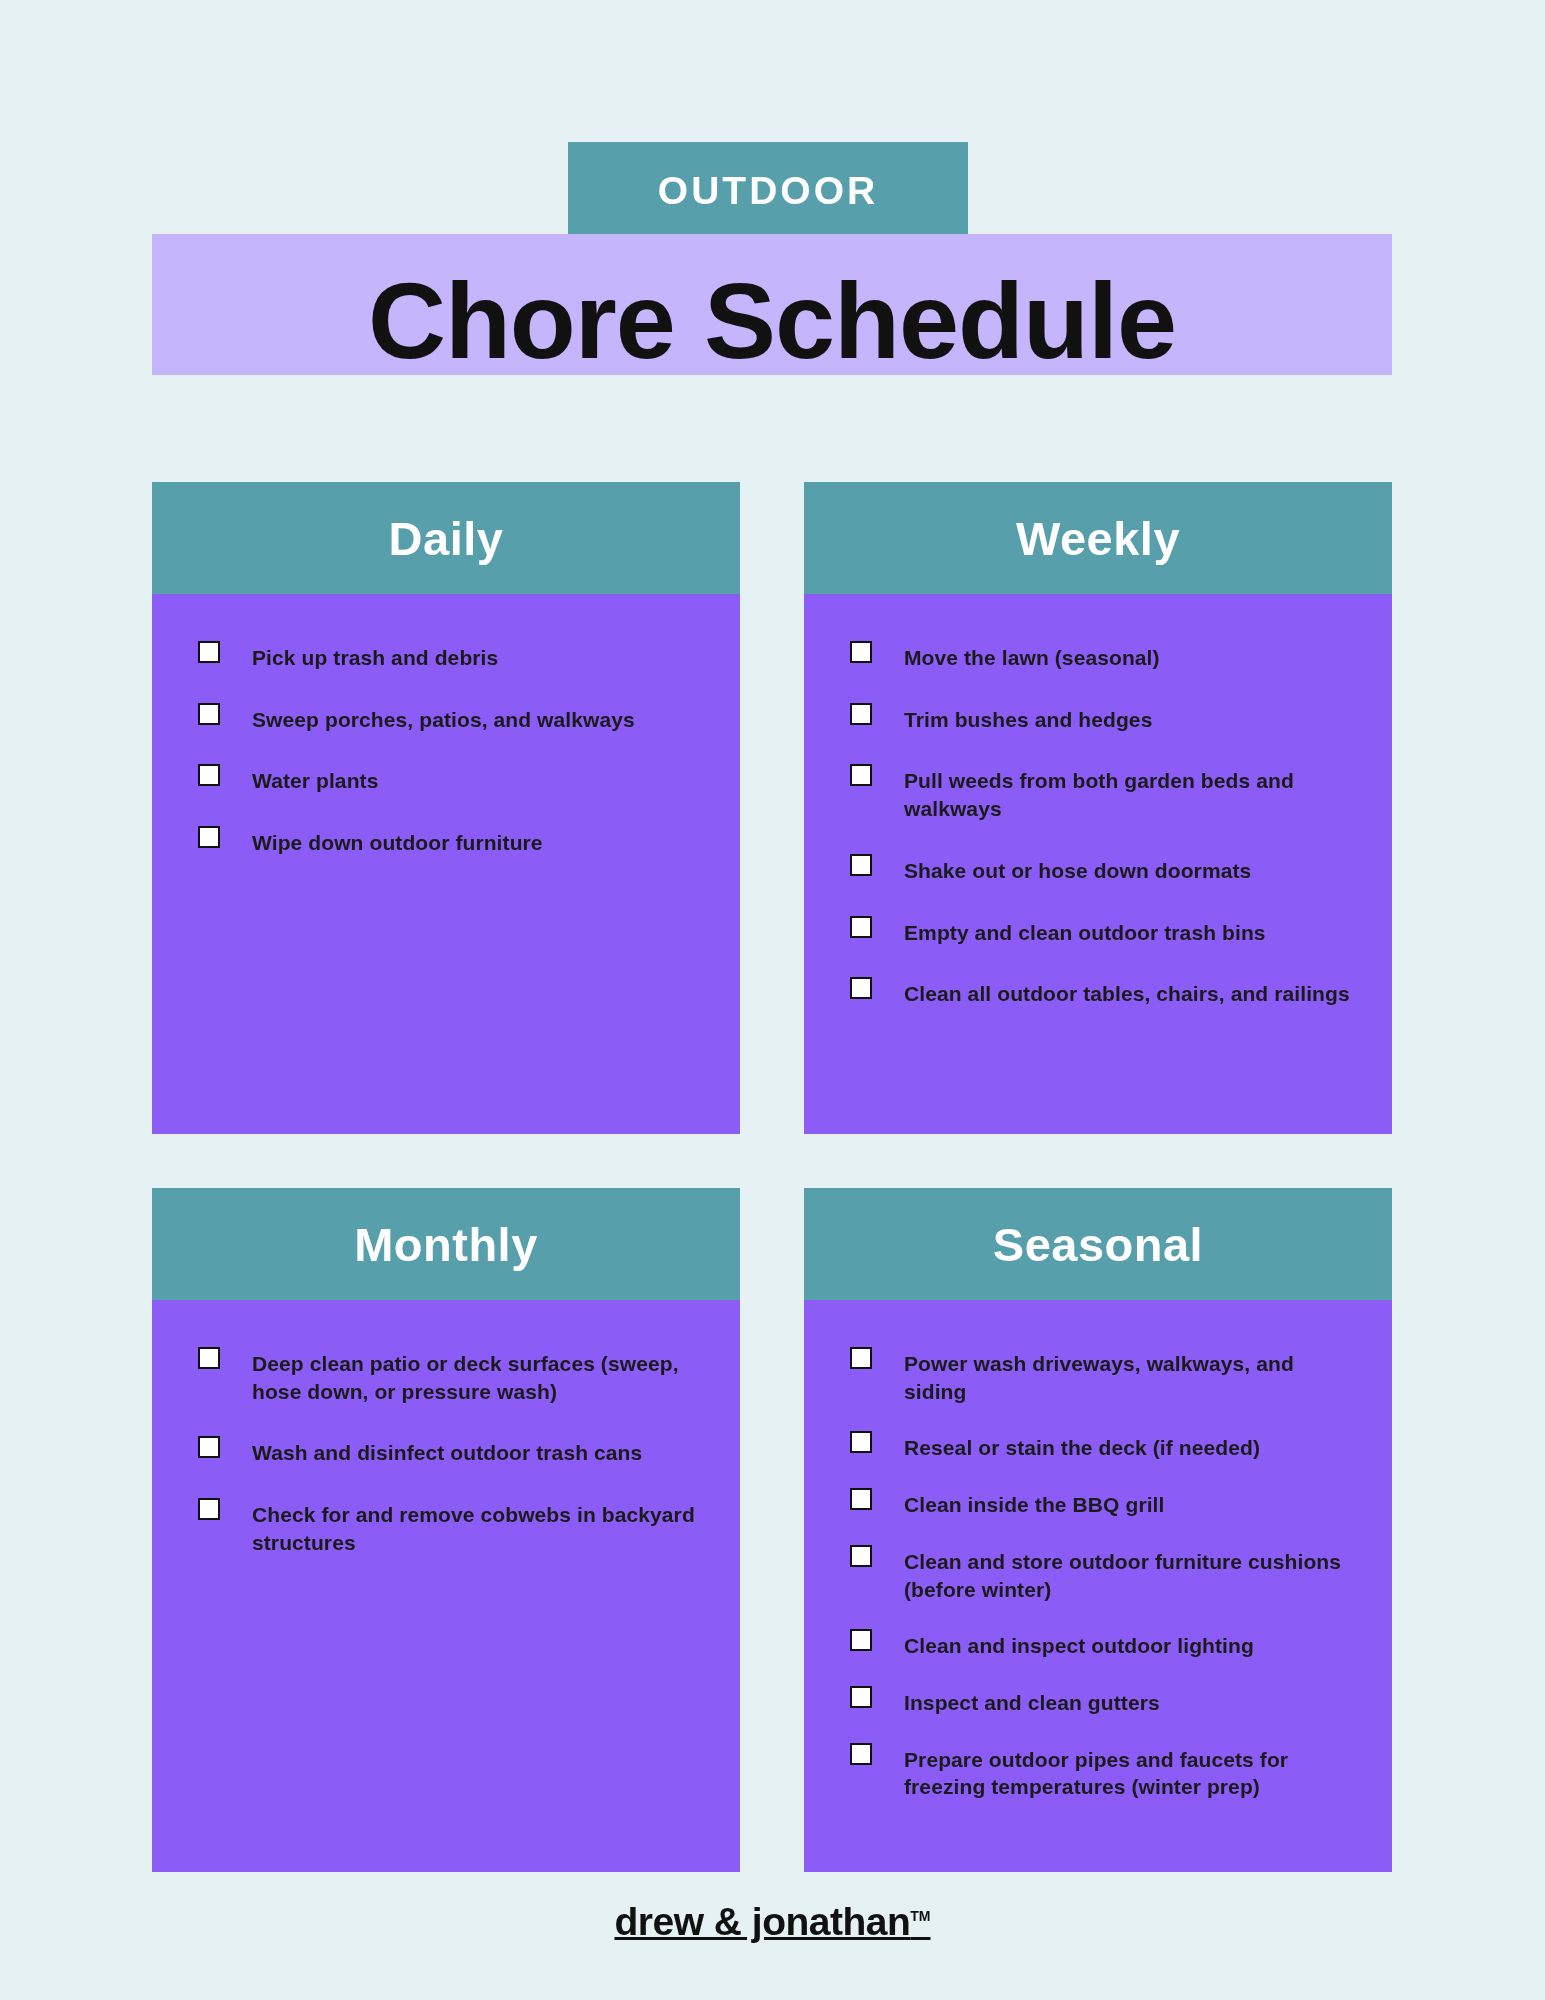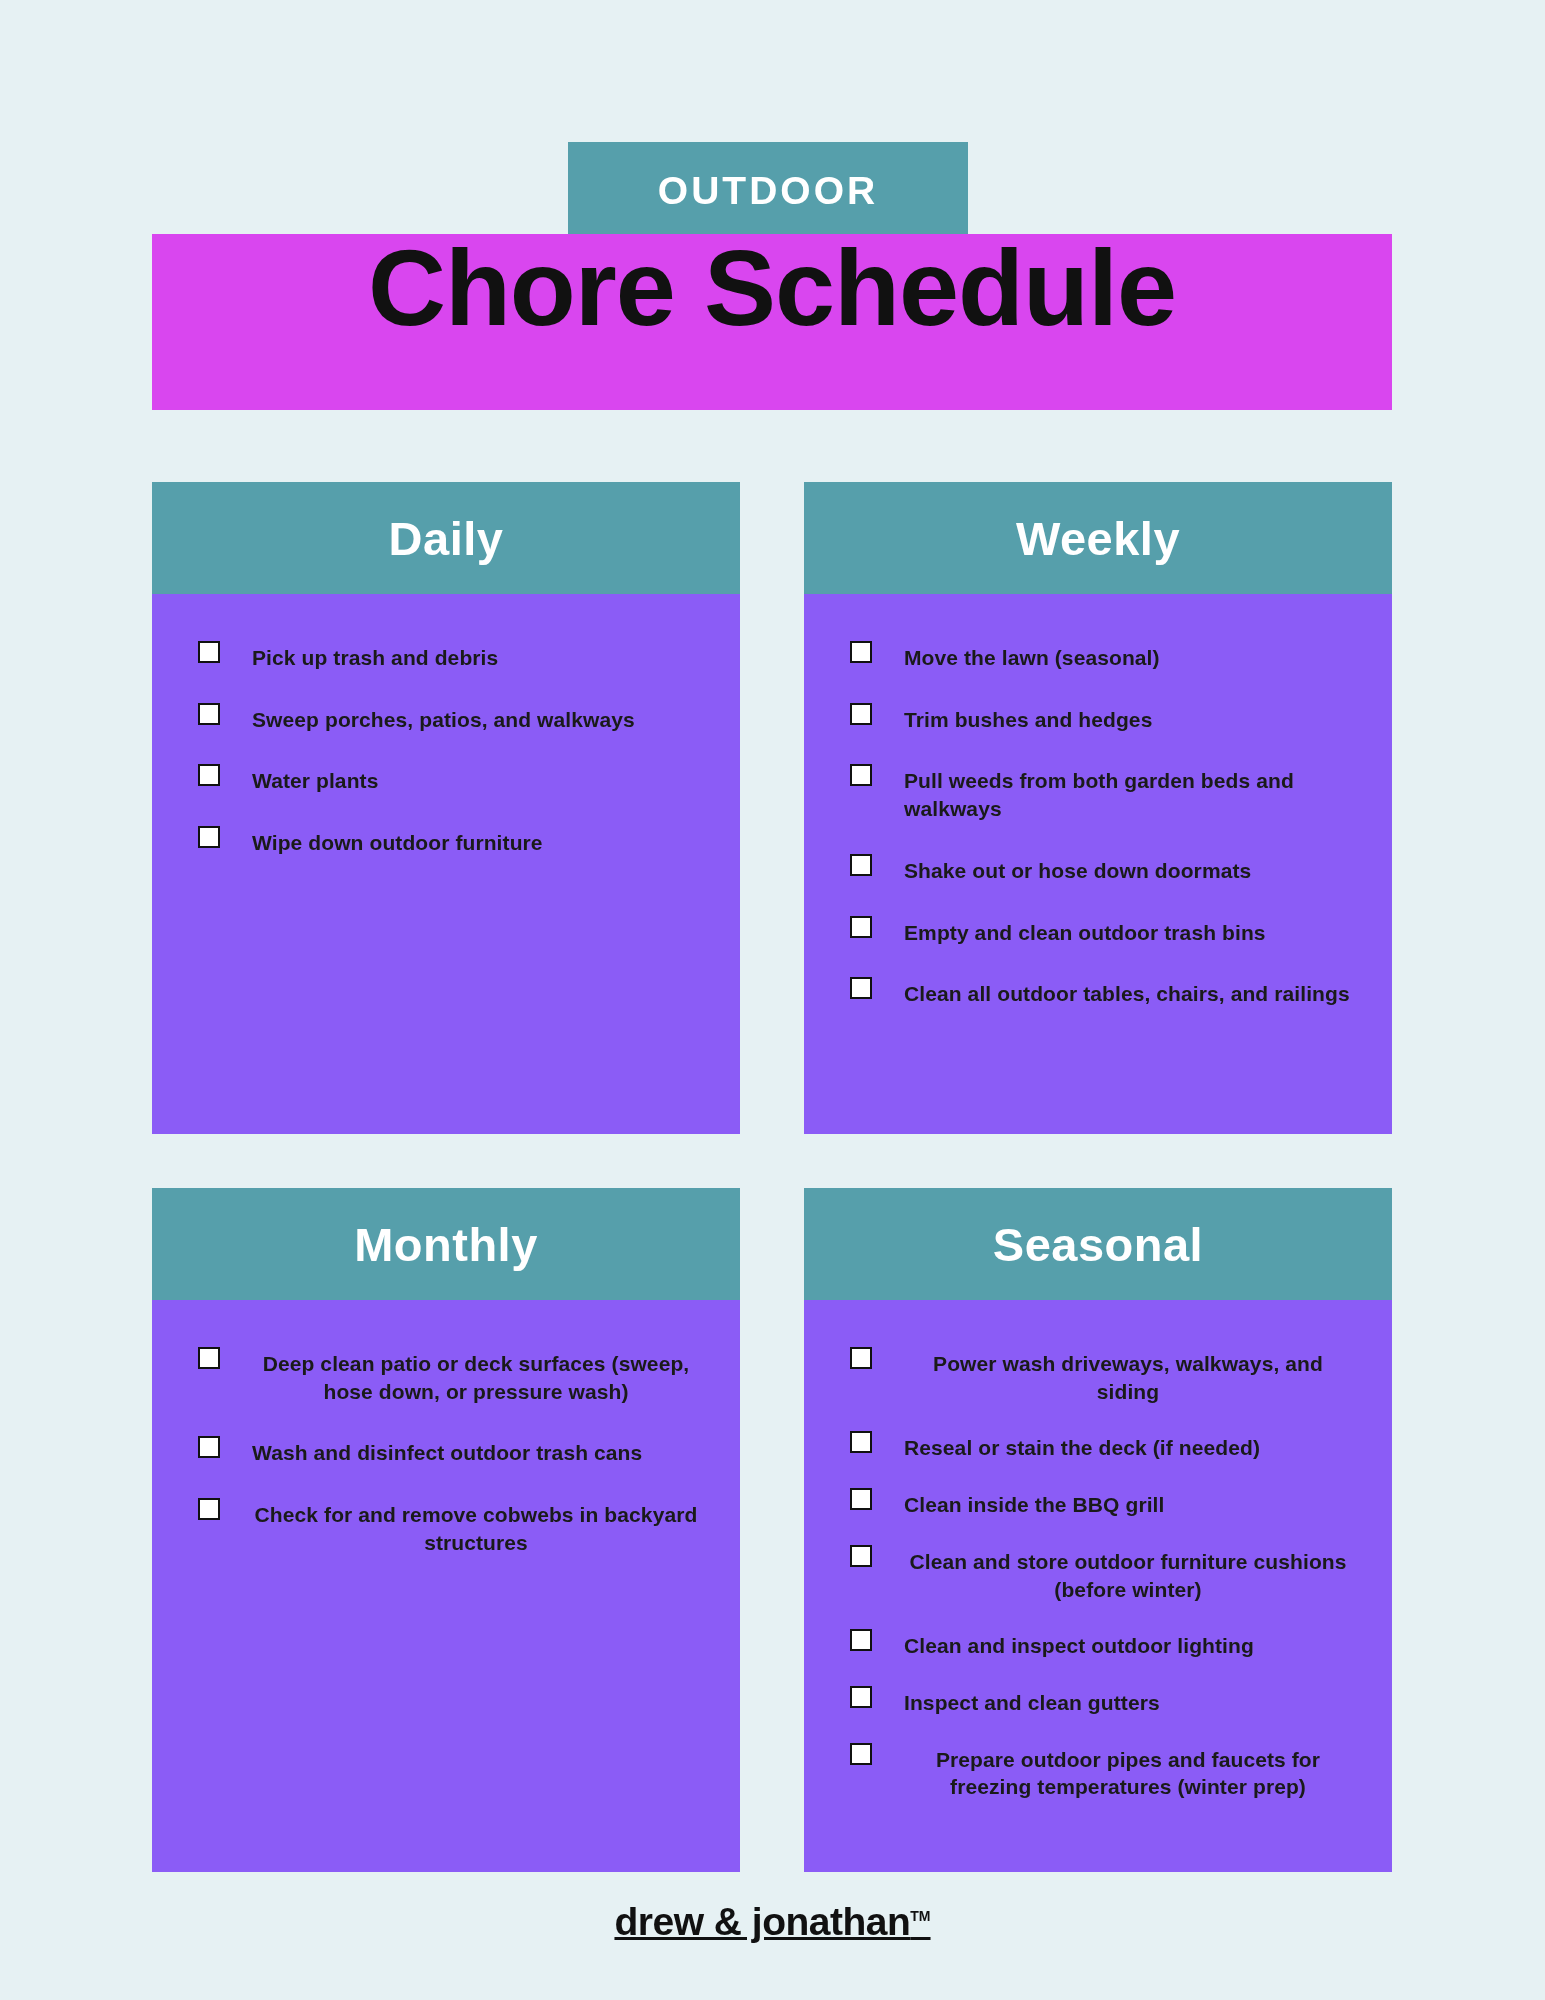--- a/index.html
+++ b/index.html
@@ -34,24 +34,24 @@
     font-size: 39px;
     font-weight: bold;
     letter-spacing: 3px;
   }
 
   .title-band {
     position: absolute;
     left: 152px;
     top: 234px;
     width: 1240px;
-    height: 176px;
-    background: #d946ef;
-    display: flex;
-    align-items: flex-start;
+    height: 141px;
+    background: #c4b5fd;
+    display: flex;
+    align-items: flex-end;
     justify-content: center;
   }
   .title-band span {
     color: #111111;
     font-size: 108px;
     font-weight: bold;
     letter-spacing: -1px;
     line-height: 1;
   }
 
@@ -85,21 +85,21 @@
     font-size: 47px;
     font-weight: bold;
     letter-spacing: 0.5px;
   }
   .card-body {
     padding: 44px 40px 40px 46px;
     flex: 1 1 auto;
   }
   .card-body.tall { min-height: 540px; }
   .card-body.short { min-height: 540px; }
-  .card-body.tall2 { min-height: 572px; text-align: center; }
+  .card-body.tall2 { min-height: 572px; }
 
   .chore {
     display: flex;
     align-items: flex-start;
     margin-bottom: 28px;
   }
   .chore:last-child { margin-bottom: 0; }
   .checkbox {
     width: 22px;
     height: 22px;

